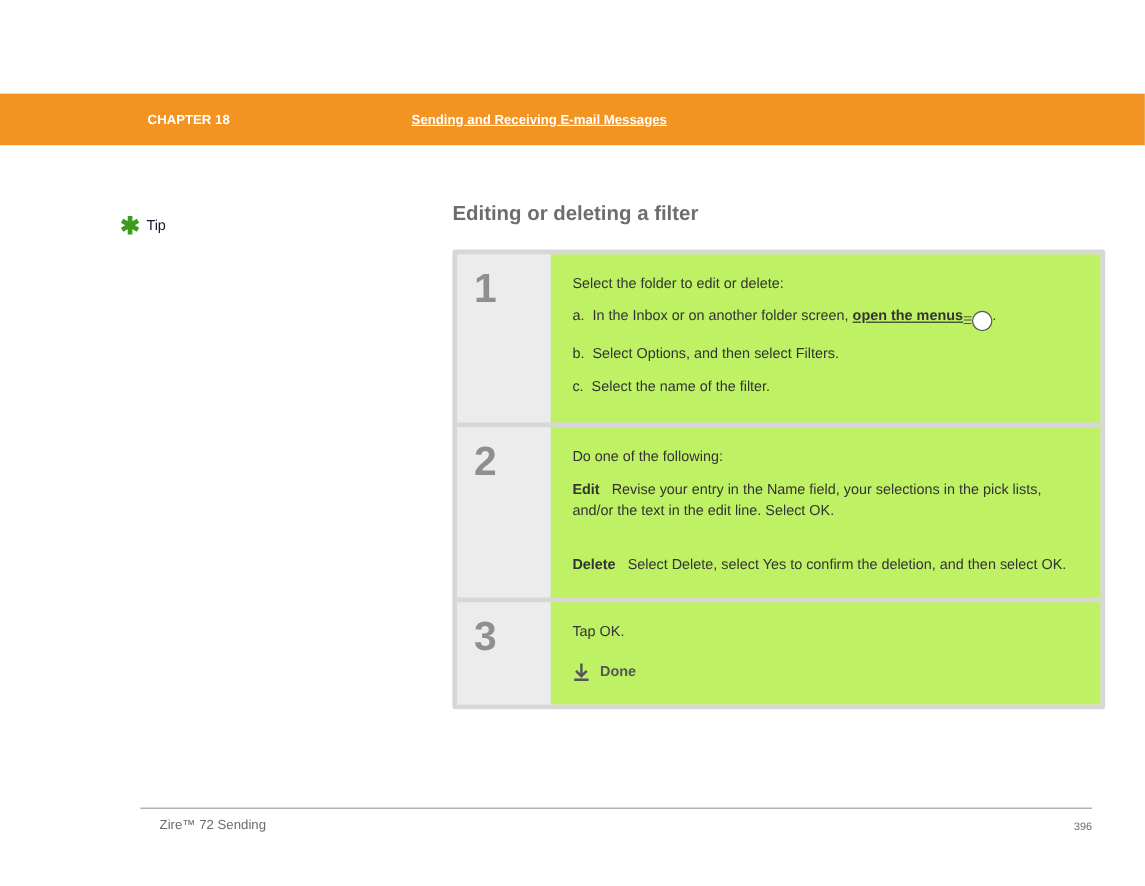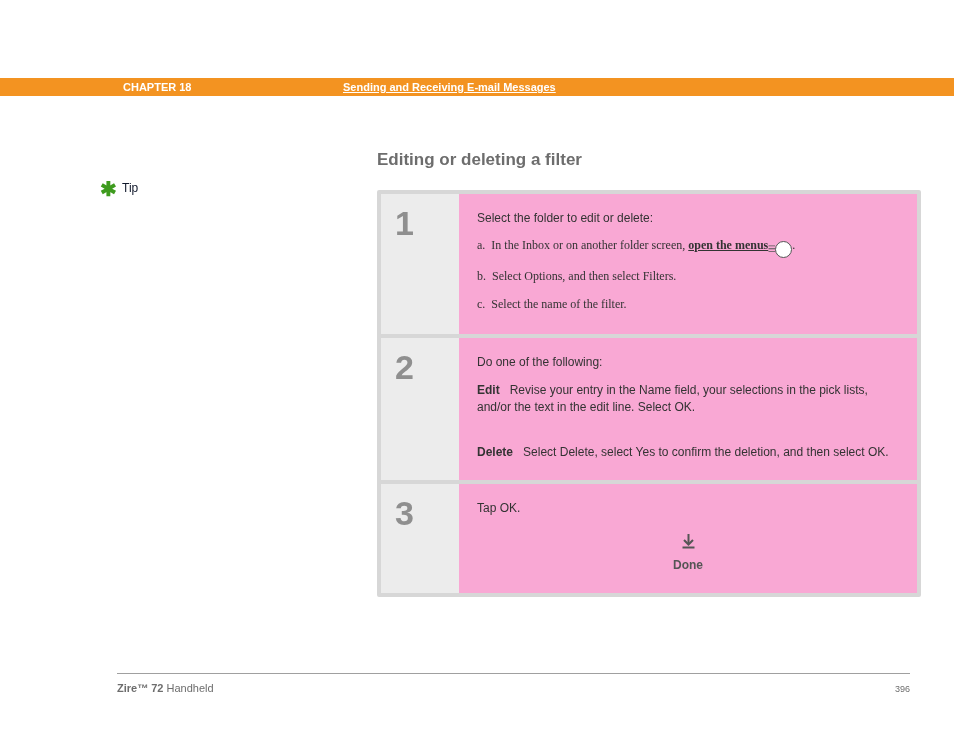--- a/index.html
+++ b/index.html
@@ -9,21 +9,21 @@
     width: 954px;
     height: 738px;
     position: relative;
     color: #333;
   }
   .header-bar {
     position: absolute;
     top: 78px;
     left: 0;
     width: 100%;
-    height: 18px;
+    height: 43px;
     background: #f39321;
     display: flex;
     align-items: center;
     color: #fff;
     font-size: 11px;
     font-weight: bold;
   }
   .header-chapter { position: absolute; left: 123px; }
   .header-title   { position: absolute; left: 343px; text-decoration: underline; }
 
@@ -59,21 +59,21 @@
   }
   .tip-text {
     color: #3e9b1e;
     margin-left: 32px;
     display: block;
   }
 
   .main-col {
     position: absolute;
     left: 265px;
-    top: 0;
+    top: 18px;
     width: 566px;
     padding-left: 22px;
   }
   .section-title {
     font-size: 17px;
     font-weight: bold;
     color: #6d6d6d;
     margin-bottom: 20px;
   }
 
@@ -92,39 +92,39 @@
     border-bottom: 4px solid #d7d7d7;
   }
   .step-num {
     font-size: 34px;
     font-weight: bold;
     color: #8f8f8f;
     font-family: Arial, sans-serif;
     line-height: 1;
   }
   .step-body-cell {
-    background: #f9a8d4;
+    background: #bef264;
     vertical-align: top;
     padding: 16px 18px 18px 18px;
     font-size: 12px;
     line-height: 1.45;
     color: #333;
     border-bottom: 4px solid #d7d7d7;
   }
   .step-row:last-child .step-num-cell,
   .step-row:last-child .step-body-cell { border-bottom: none; }
 
   .steps-outer {
     border: 4px solid #d7d7d7;
     border-radius: 2px;
   }
 
   .step-lead { margin-bottom: 10px; }
   .sub-list { list-style: none; padding-left: 0; }
-  .sub-list li { margin-bottom: 10px; padding-left: 16px; text-indent: -16px; font-family: Liberation Serif, serif; }
+  .sub-list li { margin-bottom: 10px; padding-left: 16px; text-indent: -16px; }
   .sub-list li:last-child { margin-bottom: 3px; }
 
   .menu-link { font-weight: bold; text-decoration: underline; color: #333; }
   .menu-icon-circle {
     display: inline-flex;
     width: 17px; height: 17px;
     border: 1px solid #555;
     border-radius: 50%;
     vertical-align: -3px;
     margin-left: 4px;
@@ -132,21 +132,21 @@
     justify-content: center;
     font-size: 9px;
     color: #555;
     background: #fff;
   }
 
   .def-para { margin-bottom: 28px; }
   .def-para:last-child { margin-bottom: 0; }
   .def-term { font-weight: bold; }
 
-  .done-row { margin-top: 16px; display: flex; align-items: center; gap: 8px; flex-direction: column; }
+  .done-row { margin-top: 16px; display: flex; align-items: center; gap: 8px; }
   .done-icon {
     width: 15px; height: 16px;
     position: relative;
     display: inline-block;
   }
   .done-icon svg { width: 15px; height: 16px; }
   .done-label { font-weight: bold; color: #555; font-size: 12px; }
 
   .footer-rule {
     position: absolute;
@@ -155,21 +155,21 @@
     top: 673px;
     border-top: 1px solid #a0a0a0;
   }
   .footer-left {
     position: absolute;
     left: 117px;
     top: 682px;
     font-size: 11px;
     color: #6d6d6d;
   }
-  .footer-left .bold { font-weight: bold; }
+  .footer-left .bold { font-weight: normal; margin-left: 16px; }
   .footer-right {
     position: absolute;
     right: 44px;
     top: 684px;
     font-size: 9px;
     color: #6d6d6d;
   }
 </style>
 </head>
 <body>
@@ -249,15 +249,15 @@
         </tr>
 
       </tbody>
     </table>
     </div>
   </div>
 </div>
 
 <div class="footer-rule"></div>
 <div class="footer-left">
-  <span class="bold">Zire™ 72</span><span> Handheld</span>
+  <span class="bold">Zire™ 72</span><span> Sending</span>
 </div>
 <div class="footer-right">396</div>
 
 </body></html>

